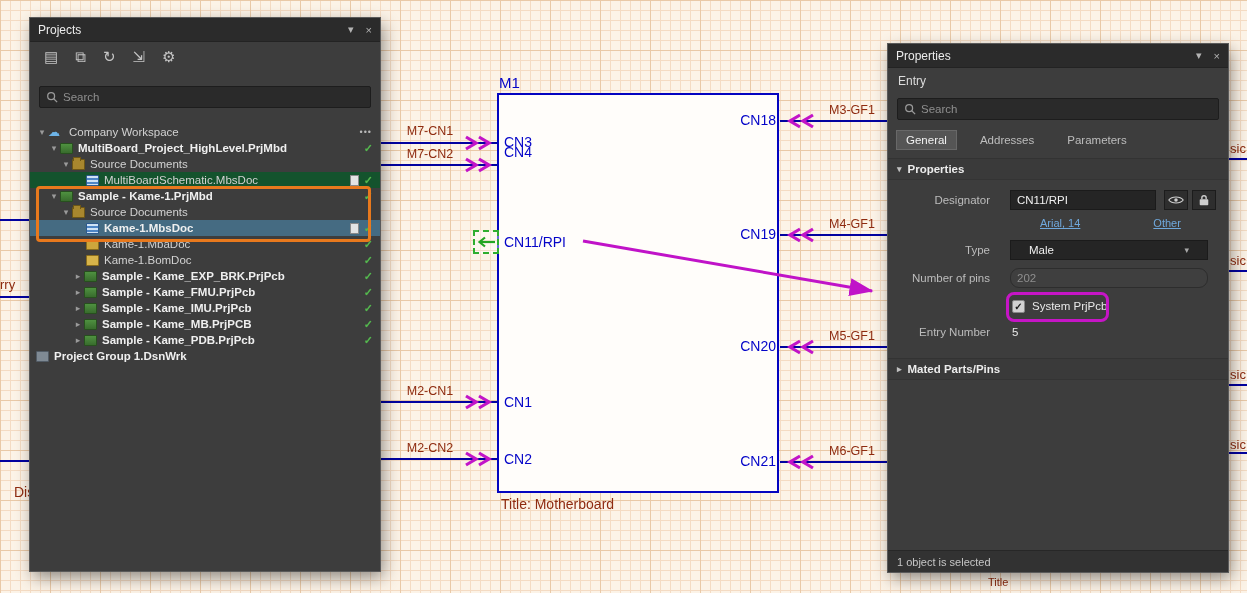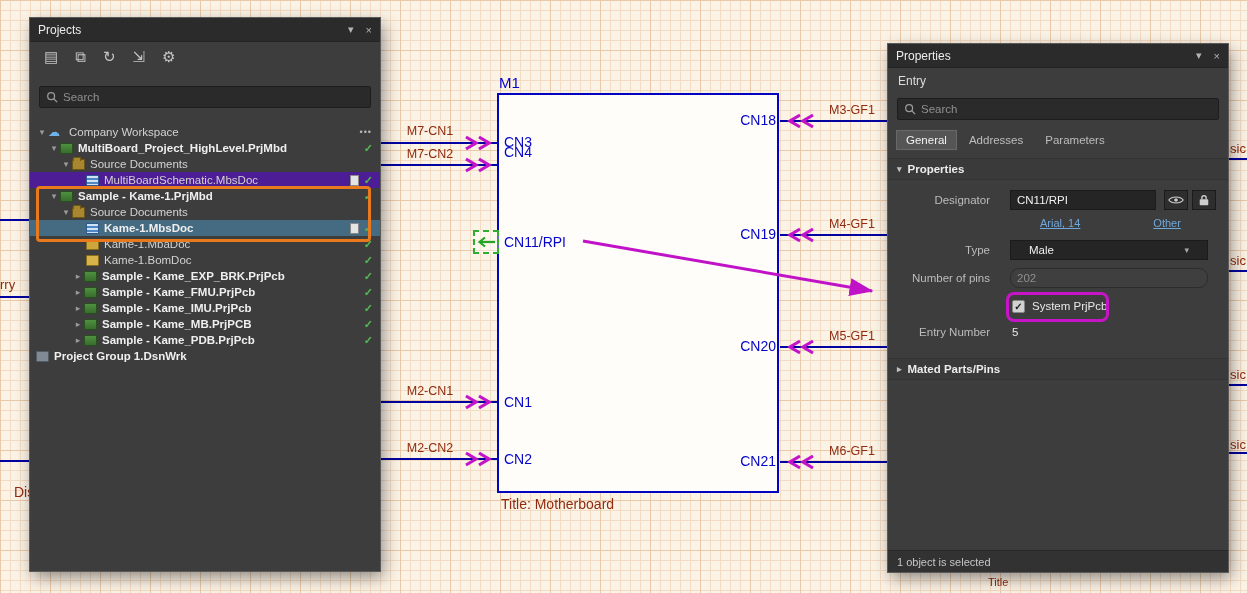--- a/index.html
+++ b/index.html
@@ -47,34 +47,34 @@
   .tree{position:absolute;top:106px;left:0;right:0}
   .trow{display:flex;align-items:center;height:16px;font-size:11.5px;color:#d2d2d2;white-space:nowrap;cursor:default}
   .trow .arr{width:12px;flex:none;color:#9a9a9a;font-size:9px;text-align:center}
   .trow .tlabel{margin-left:5px}
   .trow .b{font-weight:bold;color:#efefef}
   .trow .spacer{flex:1}
   .chk{color:#54b84e;font-weight:bold;font-size:11px;margin-right:7px}
   .dots{color:#b9b9b9;margin-right:8px;font-size:9px;letter-spacing:1px}
   .minidoc{width:9px;height:11px;background:#e4e4e4;border:1px solid #8a8a8a;margin-right:5px;flex:none}
   .rowsel{background:#456b82}
-  .rowopen{background:#4c1d95}
+  .rowopen{background:#14532d}
   .ic{width:13px;height:11px;flex:none;border-radius:1px}
   .ic-cloud{width:16px;height:auto;color:#6db4e8;font-size:12px;line-height:11px;background:none;border:none}
   .ic-prj,.ic-pcb{background:linear-gradient(#4f9140,#386c2d);border:1px solid #27501e}
   .ic-folder{background:#a8872e;border:1px solid #6e5716;position:relative}
   .ic-folder::before{content:"";position:absolute;left:0;top:-3px;width:6px;height:3px;background:#a8872e;border:1px solid #6e5716;border-bottom:none}
   .ic-mbs{background:repeating-linear-gradient(180deg,#cfe2f4 0 2px,#4e86c6 2px 4px);border:1px solid #2d5a8e}
   .ic-mba{background:#cda63c;border:1px solid #8a6d1d}
   .ic-bom{background:#d7b44a;border:1px solid #8a6d1d}
   .ic-wrk{background:#7f8a94;border:1px solid #525c66}
 
   
   .plabel2{position:absolute;left:10px;top:30px;font-size:12px;color:#dcdcdc}
-  .tabs{position:absolute;top:86px;left:8px;display:flex;gap:2px}
+  .tabs{position:absolute;top:86px;left:8px;display:flex;gap:13px}
   .tab{height:20px;padding:0 9px;display:flex;align-items:center;font-size:11.5px;color:#bdbdbd;border:1px solid transparent;cursor:pointer}
   .tab.active{background:#555;border-color:#686868;color:#f2f2f2}
   .sechead{position:absolute;left:0;right:0;height:22px;display:flex;align-items:center;padding:0 9px;gap:6px;color:#ececec;font-weight:bold;font-size:11.5px;background:#3a3a3a;border-top:1px solid #333;border-bottom:1px solid #343434;cursor:pointer}
   .secarrow{font-size:9px;color:#c0c0c0}
   .prow{position:absolute;left:0;right:8px;height:20px;display:flex;align-items:center}
   .plabel{width:112px;flex:none;text-align:right;color:#bcbcbc;font-size:11.5px;padding-right:10px}
   .field{height:20px;background:#252525;border:1px solid #1b1b1b;color:#f0f0f0;font-size:11.5px;padding:0 6px;font-family:inherit;outline:none}
   .field.dis{background:#3f3f3f;color:#8f8f8f;border-color:#2d2d2d}
   .dropdown{width:198px;height:20px;background:#252525;border:1px solid #1b1b1b;display:flex;align-items:center;padding:0 18px;color:#f0f0f0;font-size:11.5px;cursor:pointer}
   .dd-caret{margin-left:auto;color:#a8a8a8;font-size:9px}

